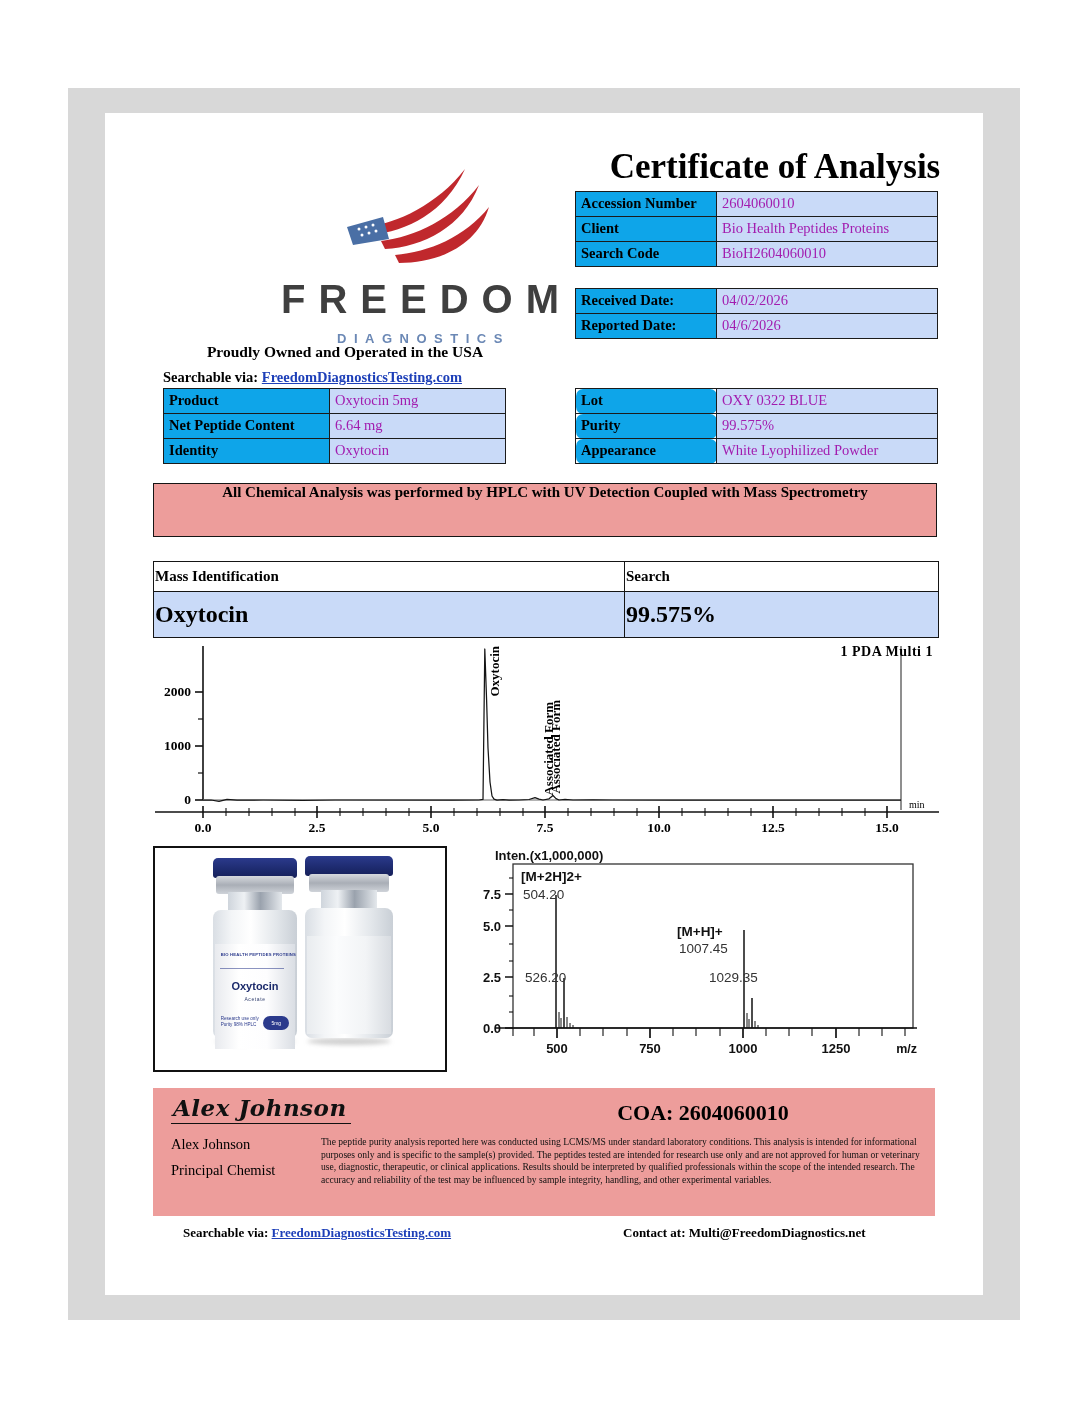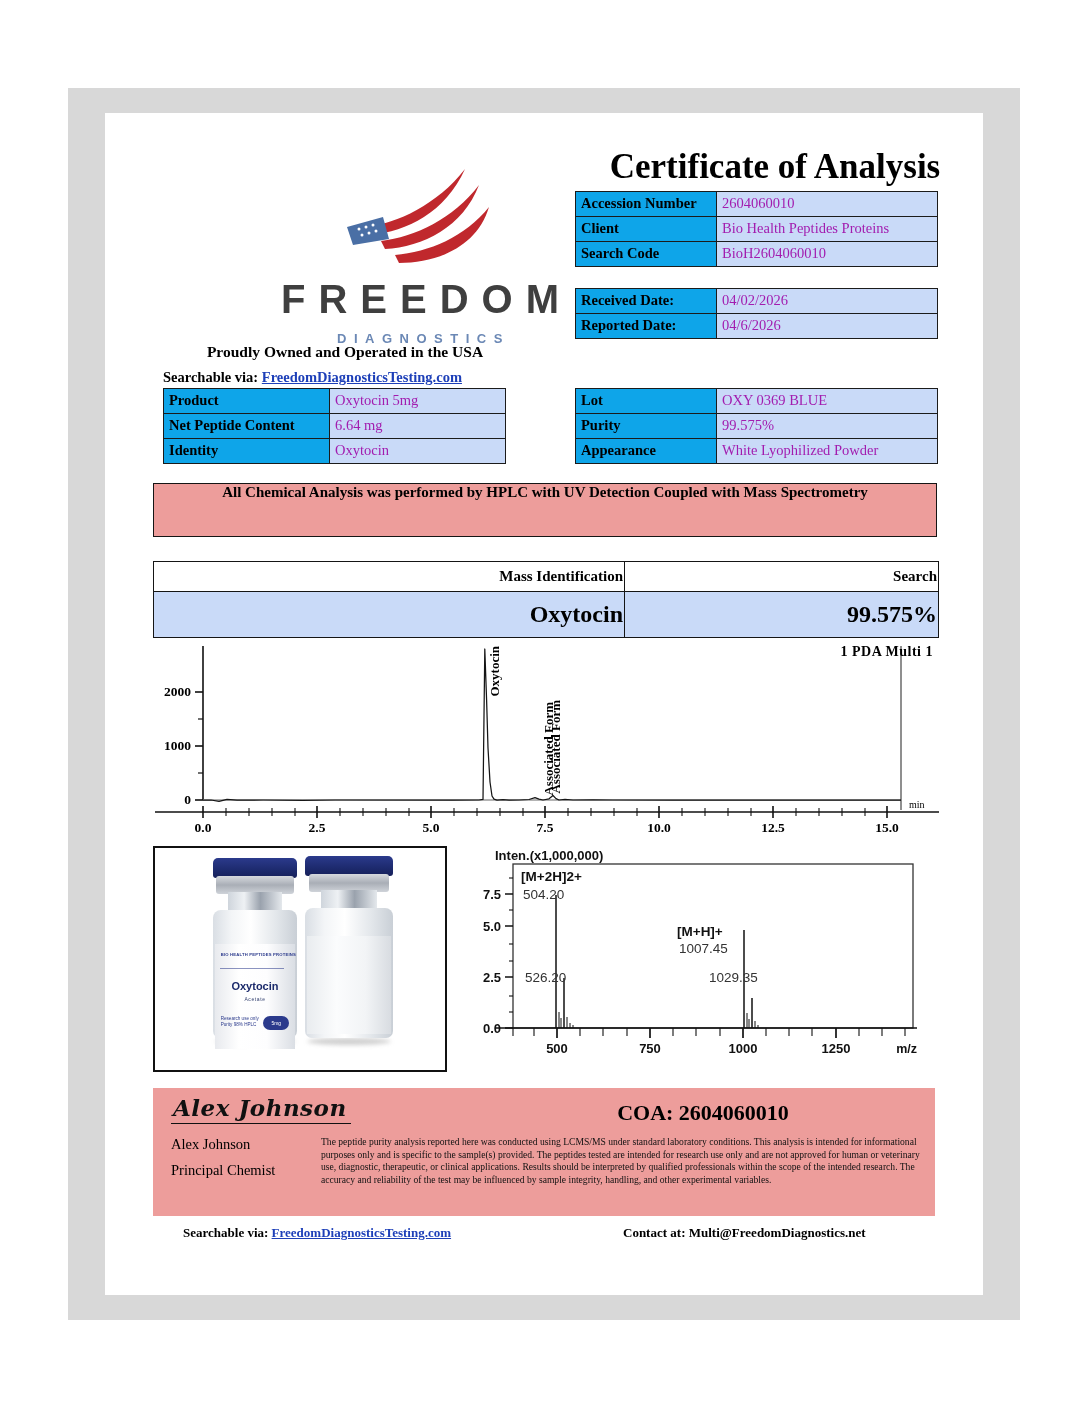--- a/index.html
+++ b/index.html
@@ -64,35 +64,35 @@
   #tbl-accession{left:470px;top:78px;}
   #tbl-accession td.k{width:130px;}
   #tbl-accession td.v{width:210px;}
   #tbl-dates{left:470px;top:175px;}
   #tbl-dates td.k{width:130px;}
   #tbl-dates td.v{width:210px;}
   #tbl-product{left:58px;top:275px;}
   #tbl-product td.k{width:155px;}
   #tbl-product td.v{width:165px;}
   #tbl-lot{left:470px;top:275px;}
-  #tbl-lot td.k{width:130px;}
+  #tbl-lot td.k{width:130px;border-radius:7px;}
   #tbl-lot td.v{width:210px;}
   
   .banner{
     position:absolute;left:48px;top:370px;width:782px;height:52px;
     background:#ed9d9b;border:1.8px solid #151515;
     display:flex;justify-content:center;
     font-size:15px;font-weight:700;color:#000;text-align:center;
   }
   
   table.mass{
     position:absolute;left:48px;top:448px;width:786px;
     border-collapse:collapse;
   }
-  table.mass td{border:1.8px solid #151515;text-align:right;}
+  table.mass td{border:1.8px solid #151515;text-align:left;}
   table.mass td.hd{height:27px;font-size:15px;font-weight:700;background:#ffffff;}
   table.mass td.bd{height:43px;font-size:24px;font-weight:700;background:#c9daf8;}
   table.mass td.c1{width:60%;}
   table.mass td.c2{width:40%;}
   
   .chrom{
     position:absolute;left:48px;top:527px;width:786px;height:200px;
     background:#ffffff;
     font-family:"Liberation Serif", serif;
   }
@@ -258,21 +258,21 @@
       <td class="k">Identity</td>
       <td class="v">Oxytocin</td>
     </tr>
   </tbody>
     </table>
 
   <table class="kv" id="tbl-lot">
     <tbody>
         <tr>
       <td class="k">Lot</td>
-      <td class="v">OXY 0369 BLUE</td>
+      <td class="v">OXY 0322 BLUE</td>
     </tr>
     <tr>
       <td class="k">Purity</td>
       <td class="v">99.575%</td>
     </tr>
     <tr>
       <td class="k">Appearance</td>
       <td class="v">White Lyophilized Powder</td>
     </tr>
   </tbody>

